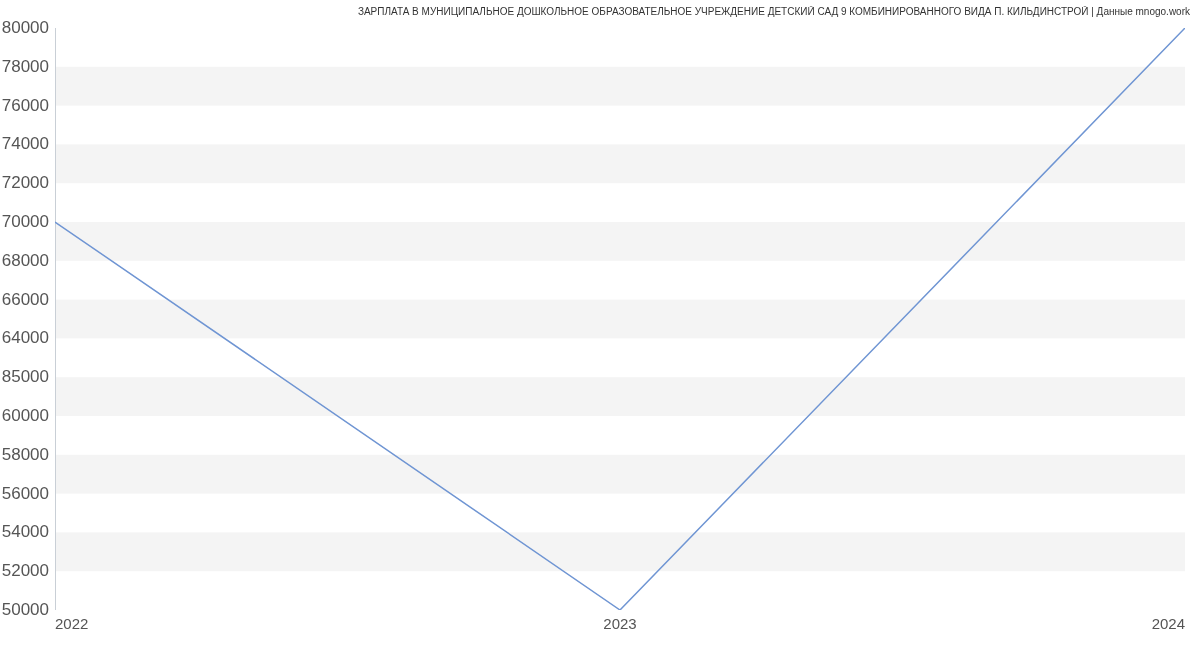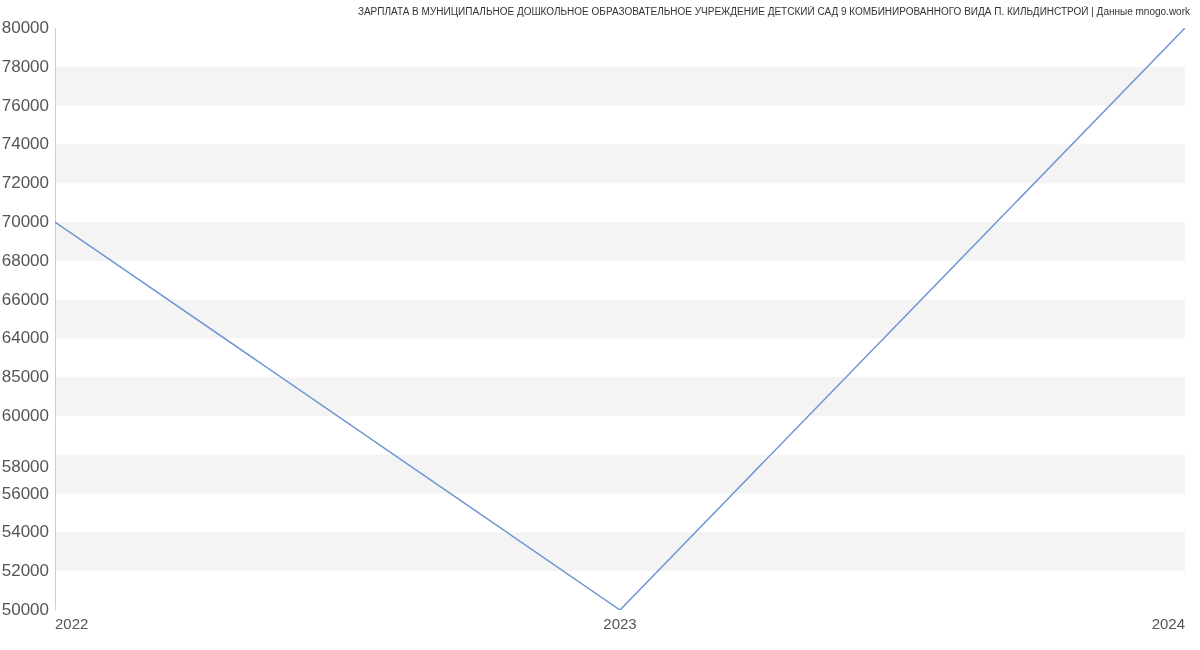--- a/index.html
+++ b/index.html
@@ -92,21 +92,21 @@
         <line x1="-5" y1="0" x2="0" y2="0" stroke="#c9cfd6" stroke-width="1" shape-rendering="crispEdges"></line>
         <line x1="0" y1="582" x2="0" y2="587" stroke="#c9cfd6" stroke-width="1" shape-rendering="crispEdges"></line>
         <line x1="565" y1="582" x2="565" y2="587" stroke="#c9cfd6" stroke-width="1" shape-rendering="crispEdges"></line>
         <line x1="1130" y1="582" x2="1130" y2="587" stroke="#c9cfd6" stroke-width="1" shape-rendering="crispEdges"></line>
         <path d="M0 194 L565 582 L1130 0 " fill="none" stroke="#6f95d3" stroke-width="1.5" stroke-linejoin="round"></path>
       </svg>
       <div class="y-tick-label" style="top: 582px;">50000</div>
       <div class="y-tick-label" style="top: 543.2px;">52000</div>
       <div class="y-tick-label" style="top: 504.4px;">54000</div>
       <div class="y-tick-label" style="top: 465.6px;">56000</div>
-      <div class="y-tick-label" style="top: 426.8px; margin-top: 12px;">58000</div>
+      <div class="y-tick-label" style="top: 426.8px;">58000</div>
       <div class="y-tick-label" style="top: 388px;">60000</div>
       <div class="y-tick-label" style="top: 349.2px;">85000</div>
       <div class="y-tick-label" style="top: 310.4px; text-align: center;">64000</div>
       <div class="y-tick-label" style="top: 271.6px; margin-left: 44px;">66000</div>
       <div class="y-tick-label" style="top: 232.8px;">68000</div>
       <div class="y-tick-label" style="top: 194px;">70000</div>
       <div class="y-tick-label" style="top: 155.2px;">72000</div>
       <div class="y-tick-label" style="top: 116.4px;">74000</div>
       <div class="y-tick-label" style="top: 77.6px; margin-left: 24px;">76000</div>
       <div class="y-tick-label" style="top: 38.8px;">78000</div>

